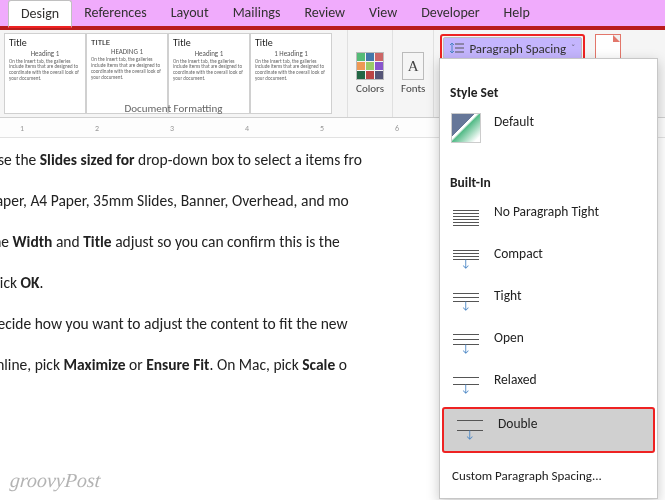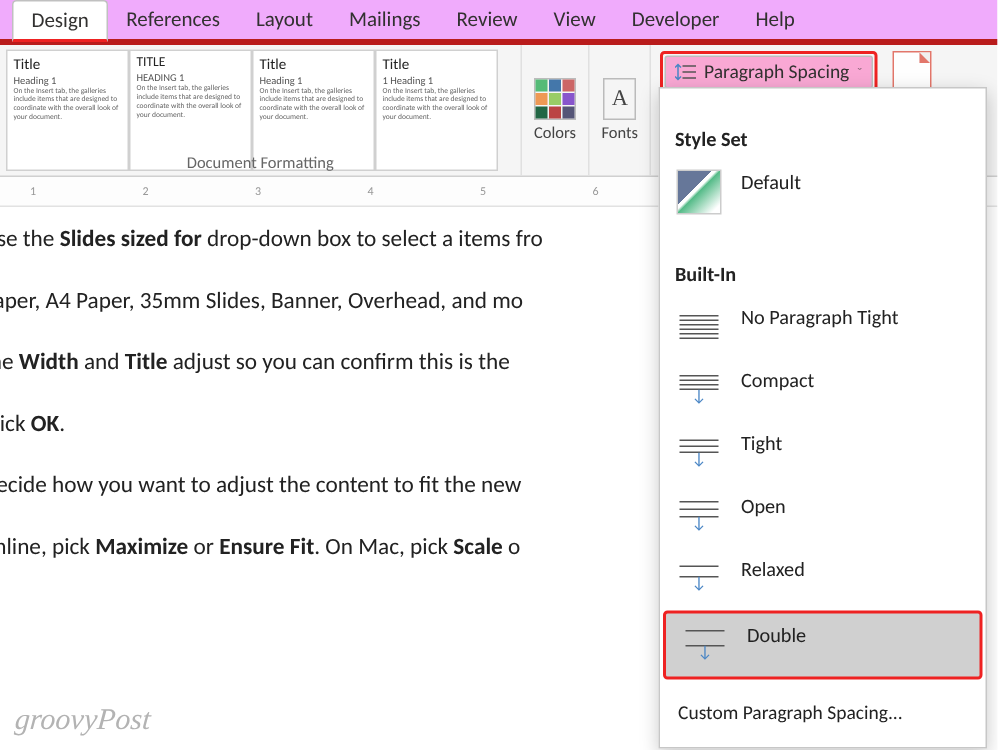--- a/index.html
+++ b/index.html
@@ -7,29 +7,29 @@
 
   .tabs { display:flex; align-items:flex-start; height:30px; background:#f0abfc; border-bottom:4px solid #b91c1c; padding-left:8px; font-size:14px; }
   .tab { padding:4px 12px; cursor:pointer; color:#323130; }
   .tab.active { background:#fff; border-top:1px solid #c0c0c0; border-left:1px solid #c0c0c0; border-right:1px solid #c0c0c0; border-radius:3px 3px 0 0; }
   .hl-red { border:2px solid #e22; border-radius:3px; }
 
   .ribbon { display:flex; align-items:stretch; height:88px; background:#f5f5f5; border-bottom:1px solid #d0d0d0; }
   .styles-gal { display:flex; flex:0 0 348px; padding:3px 4px; gap:0; border-right:1px solid #e0e0e0; position:relative; }
   .style-tile { width:82px; background:#fff; border:1px solid #d0d0d0; padding:3px 4px; font-size:6.5px; color:#666; line-height:1.15; }
   .style-tile .t-title { font-size:10px; color:#222; }
-  .style-tile .t-h1 { font-size:7px; color:#555; margin:1px 0; }
+  .style-tile .t-h1 { font-size:7px; color:#555; margin:1px 0;text-align:center; }
   .gal-label { position:absolute; bottom:2px; left:0; right:0; text-align:center; font-size:11px; color:#666; }
 
   .ribbon-sec { display:flex; flex-direction:column; align-items:center; justify-content:center; padding:2px 8px; border-right:1px solid #e0e0e0; font-size:11px; color:#444; gap:2px; }
   .colors-sw { width:28px; height:28px; display:grid; grid-template-columns:repeat(3,1fr); grid-template-rows:repeat(3,1fr); gap:1px; border:1px solid #bbb; }
   .colors-sw span { display:block; }
   .fonts-box { width:22px; height:28px; border:1px solid #bbb; display:flex; align-items:center; justify-content:center; font-size:15px; font-family:"Times New Roman",serif; }
 
-  .para-btn { display:inline-flex; align-items:center; gap:5px; border:1px solid #bebebe; background:#f9a8d4; padding:2px 6px; font-size:13px; color:#323130; border-radius:2px; height:22px; }
+  .para-btn { display:inline-flex; align-items:center; gap:5px; border:1px solid #bebebe; background:#c4b5fd; padding:2px 6px; font-size:13px; color:#323130; border-radius:2px; height:22px; }
   .para-btn .chev { opacity:0.55; font-size:10px; }
   .ribbon-right { padding:4px 6px; display:flex; gap:10px; }
   .wmk-icon { width:26px; height:32px; border:1px solid #e0695c; background:#fff; position:relative; opacity:0.9; }
   .wmk-icon:before { content:""; position:absolute; top:0; right:0; border-top:7px solid #f0f0f0; border-left:7px solid #e0695c; }
 
   .ruler { height:20px; background:#fdfdfd; border-bottom:1px solid #e2e2e2; position:relative; font-size:8px; color:#999; display:flex; align-items:center; }
   .ruler span { position:absolute; }
 
   .doc { position:absolute; left:-12px; top:150px; font-size:15.5px; color:#222; line-height:1.35; }
   .doc p { margin-bottom:20px; }

